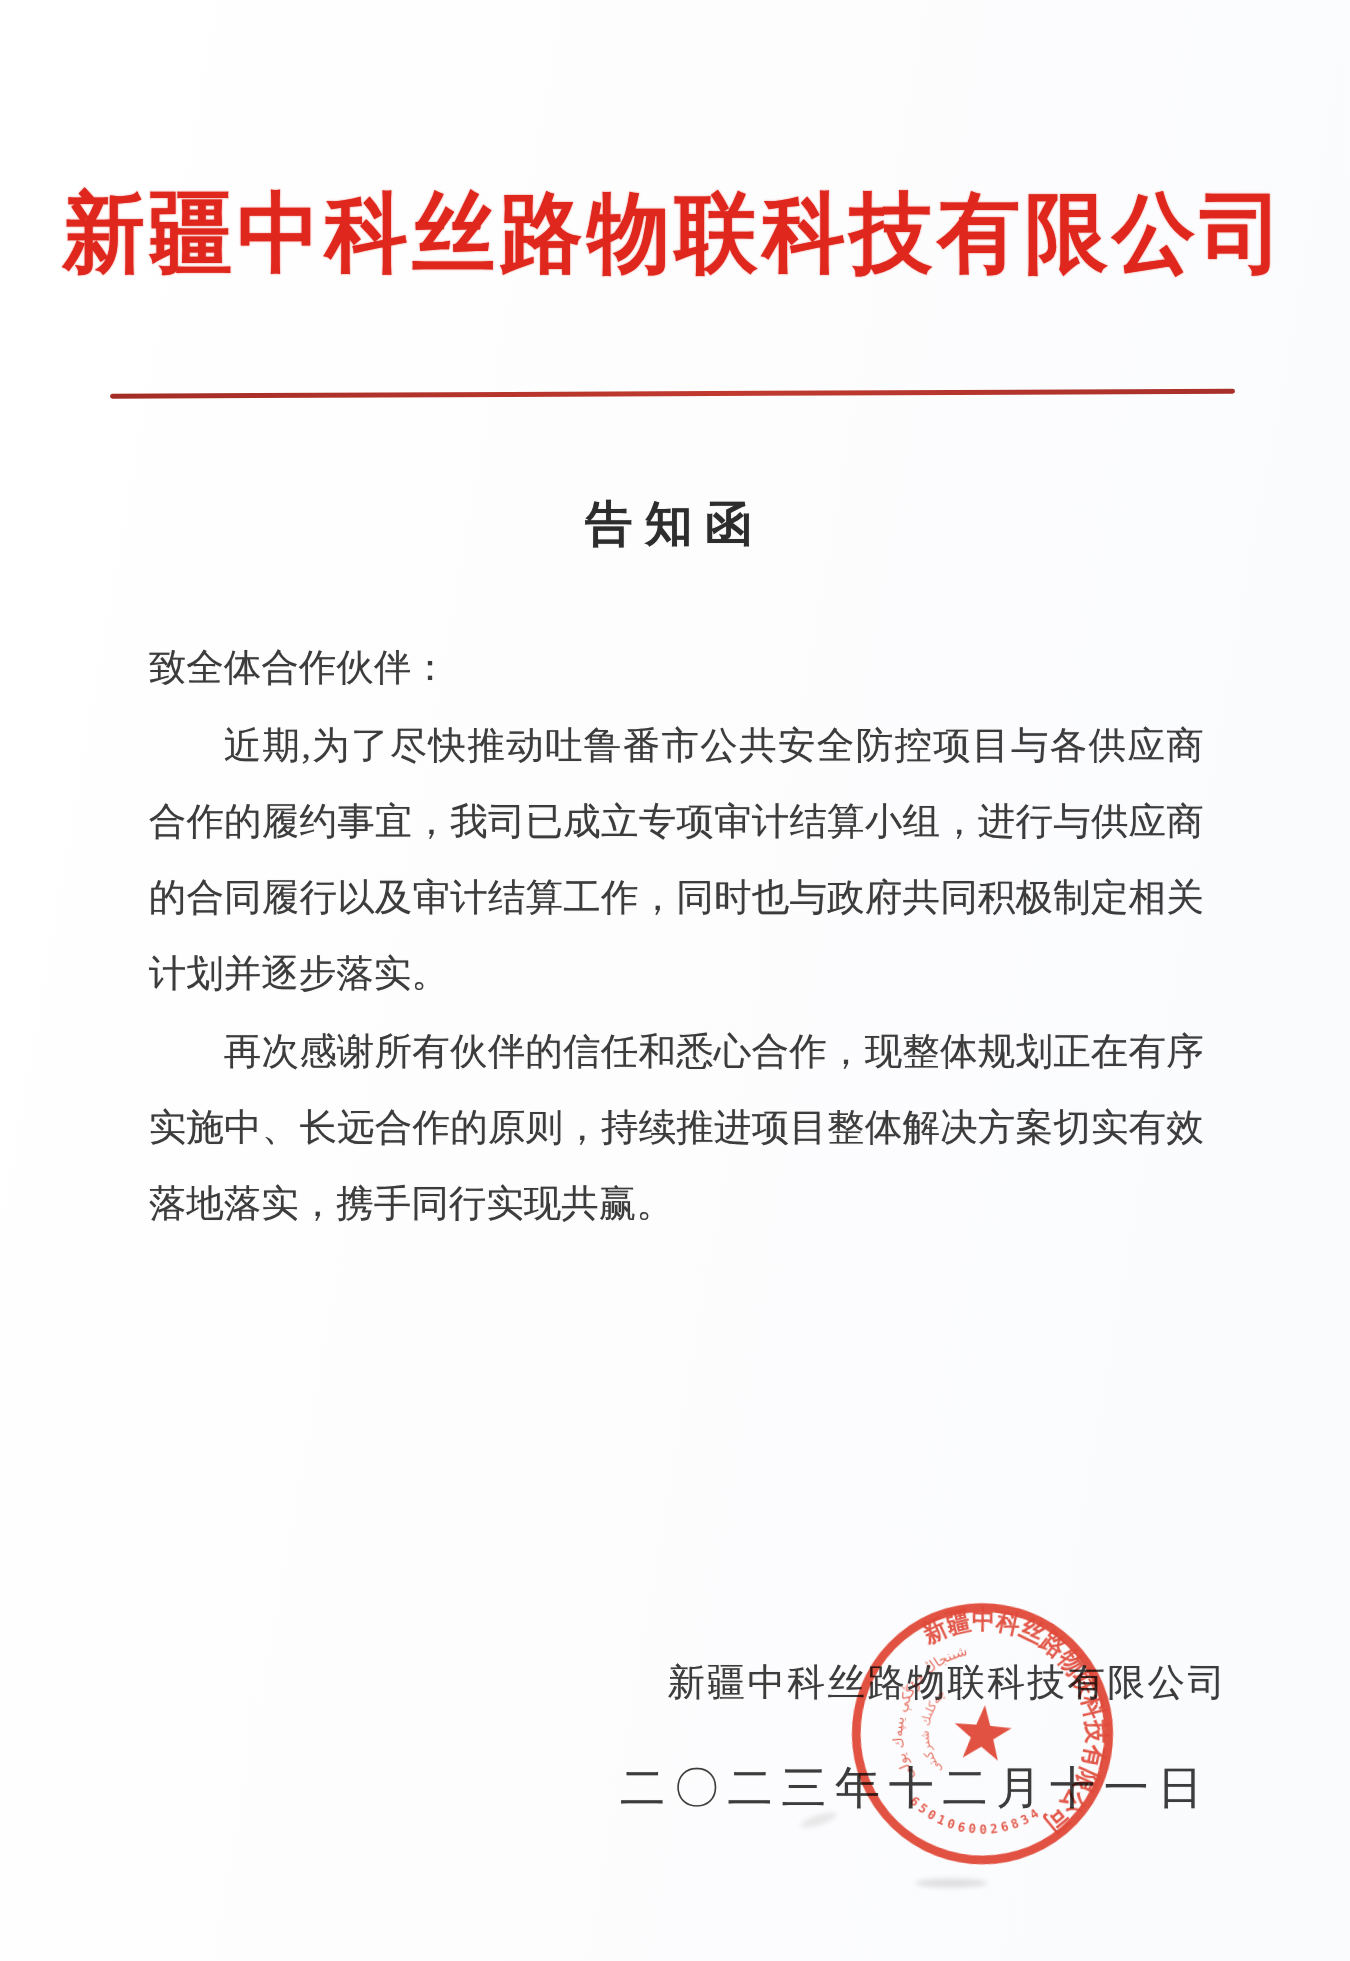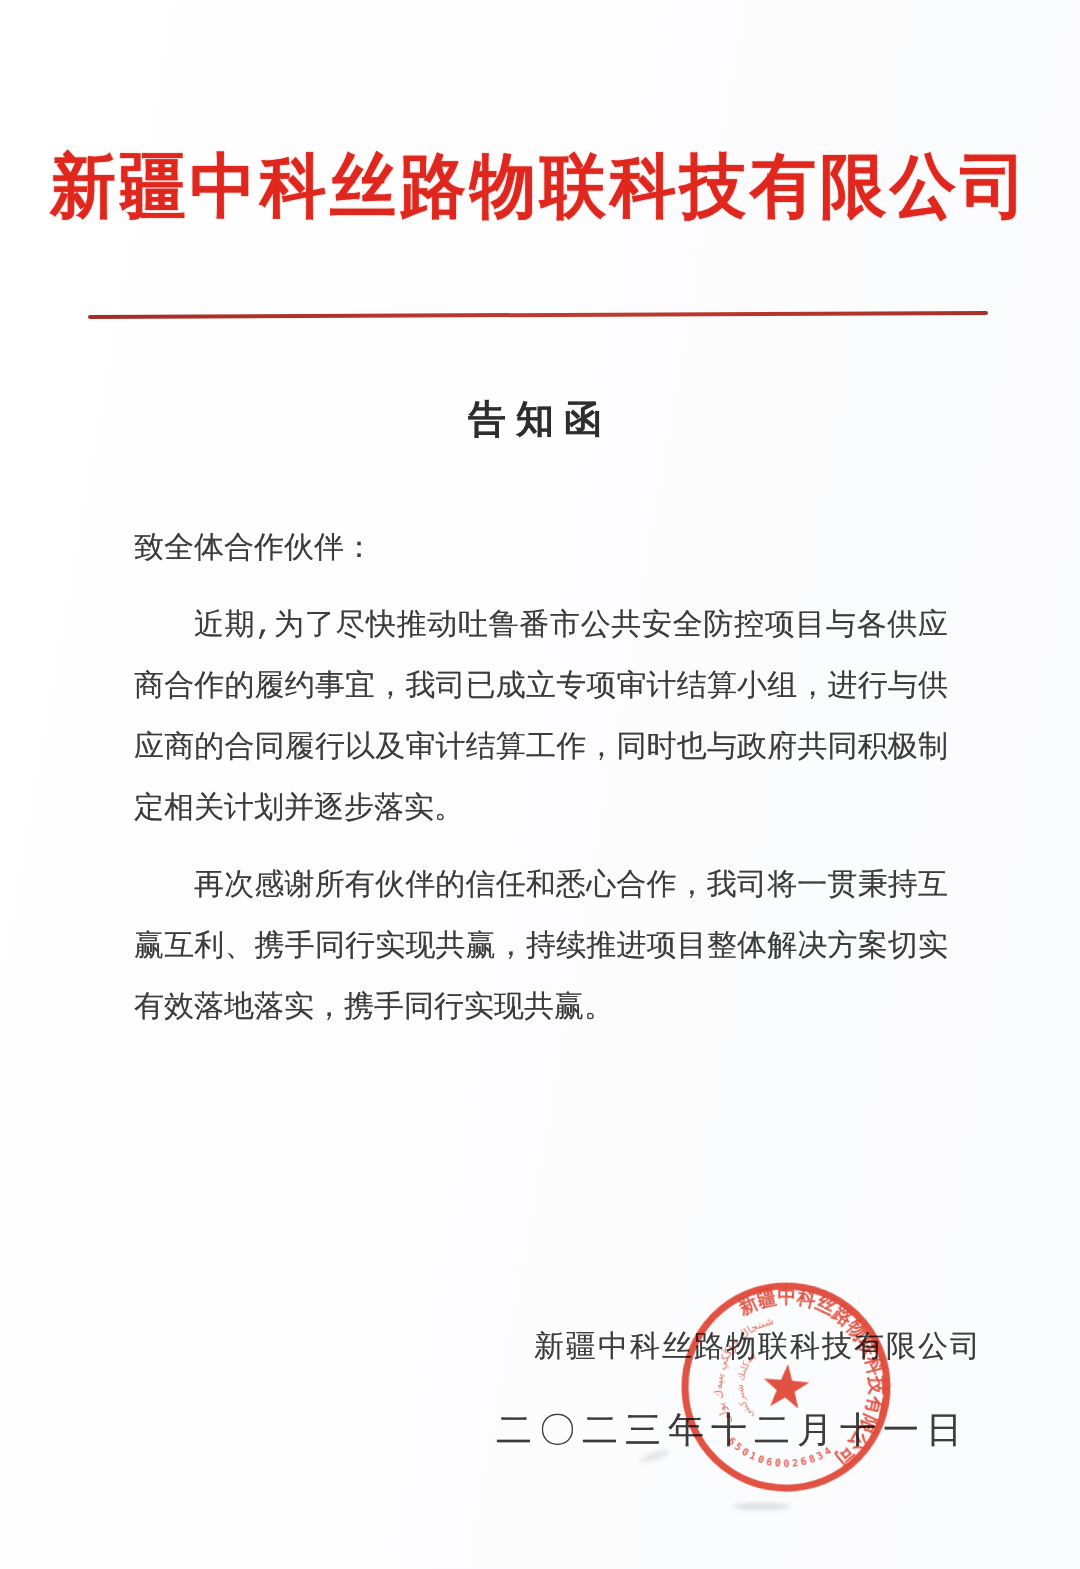--- a/index.html
+++ b/index.html
@@ -40,21 +40,21 @@
     letter-spacing:10px;
     text-shadow:0 0 .6px rgba(45,45,45,.5);
   }
   
   .body{
     position:absolute;top:503px;left:118px;width:846px;
     font-size:30px;line-height:61px;color:#3c3c3c;
     text-align:justify;
     text-shadow:0 0 .6px rgba(60,60,60,.45);
   }
-  .body p{margin:16px;padding:0;font-family:Liberation Mono, monospace;}
+  .body p{margin:1px;padding:0;}
   .body .para{text-indent:2em;}
   
   .sig-company{
     position:absolute;top:1326px;right:135px;
     font-size:30px;color:#3c3c3c;letter-spacing:2px;
     text-shadow:0 0 .6px rgba(60,60,60,.45);
     white-space:nowrap;
   }
   .sig-date{
     position:absolute;top:1406px;right:148px;
@@ -101,21 +101,21 @@
 
   <div class="company-name">新疆中科丝路物联科技有限公司</div>
 
   <div class="rule"></div>
 
   <div class="title">告知函</div>
 
   <div class="body">
     <p class="salutation">致全体合作伙伴：</p>
     <p class="para">近期,为了尽快推动吐鲁番市公共安全防控项目与各供应商合作的履约事宜，我司已成立专项审计结算小组，进行与供应商的合同履行以及审计结算工作，同时也与政府共同积极制定相关计划并逐步落实。</p>
-    <p class="para">再次感谢所有伙伴的信任和悉心合作，我司将一贯秉持互赢互利、携手同行实现共赢，持续推进项目整体解决方案切实有效落地落实，携手同行实现共赢。</p>
+    <p class="para">再次感谢所有伙伴的信任和悉心合作，现整体规划正在有序实施中、长远合作的原则，持续推进项目整体解决方案切实有效落地落实，携手同行实现共赢。</p>
   </div>
 
   <div class="sig-company">新疆中科丝路物联科技有限公司</div>
 
   <div class="sig-date">二〇二三年十二月十一日</div>
 
   <svg class="seal" viewBox="0 0 220 220" aria-hidden="true">
     <circle class="seal-ring" cx="110" cy="110" r="101"></circle>
     <defs>
       <path id="arcCn" d="M 56,45.7 A 84,84 0 1 1 158.2,178.8" fill="none"></path>

